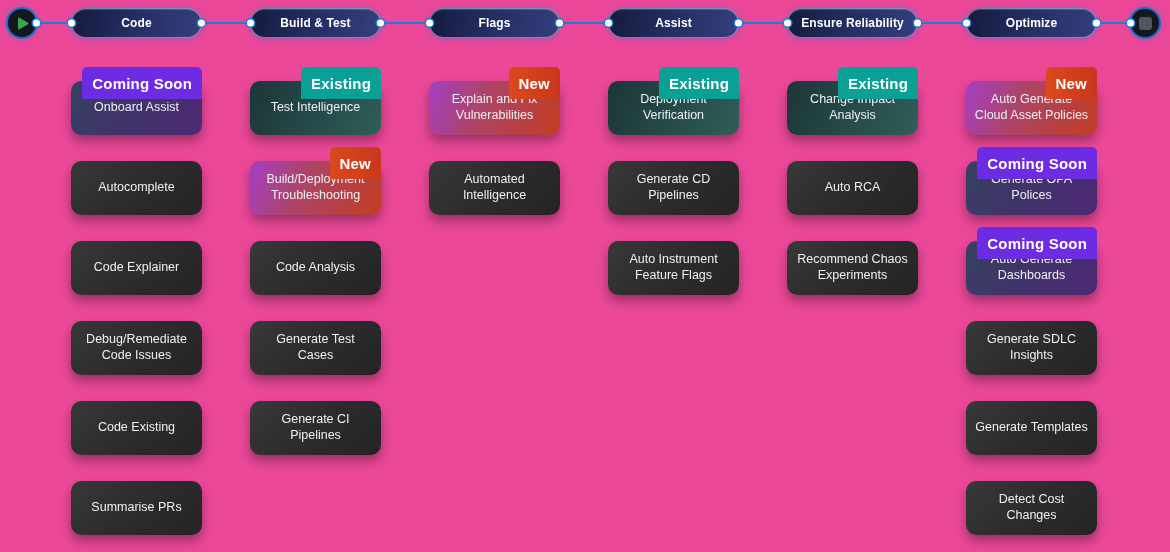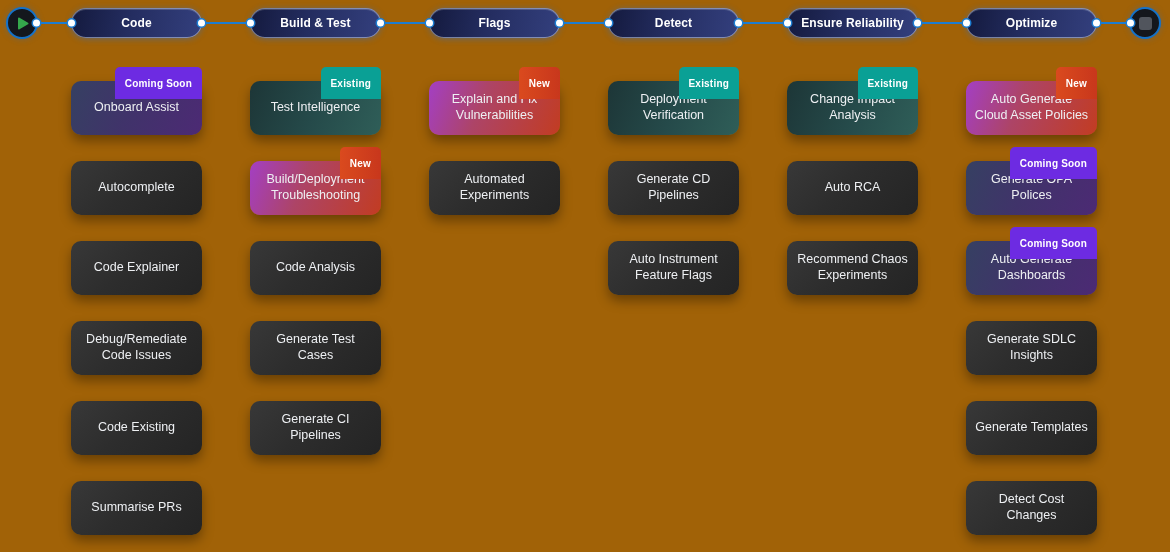--- a/index.html
+++ b/index.html
@@ -1,20 +1,20 @@
 <!DOCTYPE html>
 <html><head>
 <meta charset="utf-8">
 <style>
   * { margin:0; padding:0; box-sizing:border-box; }
   html,body { background:#1b1b1c; }
   body { font-family:"Liberation Sans", sans-serif; }
   .stage-canvas {
     position:relative; width:1170px; height:552px;
-    background:#a16207; overflow:hidden;
+    background:#ec4899; overflow:hidden;
   }
 
   
   .pipeline-line {
     position:absolute; left:40px; top:22px; width:1089px; height:2px;
     background:#1c7dd2; z-index:1;
   }
   .circle-btn {
     position:absolute; top:7px; width:32px; height:32px; border-radius:50%;
     background:#14171d; border:2px solid #1472c9;
@@ -65,21 +65,21 @@
   }
   .card-plain  { background:linear-gradient(135deg,#383838 0%,#2d2d2d 45%,#242424 100%); }
   .card-purple { background:linear-gradient(110deg,#364062 0%,#40336a 45%,#4c2a74 100%); }
   .card-teal   { background:linear-gradient(110deg,#1d3637 0%,#254a4a 50%,#2f5e58 100%); }
   .card-red    { background:linear-gradient(110deg,#a33fc4 0%,#ad4467 40%,#c23c22 100%); }
 
   .badge {
     position:absolute; top:-14px; right:0; height:14px;
     display:flex; align-items:center; padding:16px 10px;
     border-radius:5px 5px 0 0;
-    font-size:10px; font-weight:700; color:#ffffff; letter-spacing:.2px;
+    font-size:15px; font-weight:700; color:#ffffff; letter-spacing:.2px;
     white-space:nowrap;
   }
   .badge-coming   { background:#6d2be2; }
   .badge-existing { background:#0aa095; }
   .badge-new      { background:linear-gradient(90deg,#da4a1e,#c8371c); }
 </style>
 </head>
 <body>
 
 <div class="stage-canvas">
@@ -109,21 +109,21 @@
         <span class="pill-label">Build &amp; Test</span>
         <span class="dot dot-right"></span>
       </div>
       <div class="pill">
         <span class="dot dot-left"></span>
         <span class="pill-label">Flags</span>
         <span class="dot dot-right"></span>
       </div>
       <div class="pill">
         <span class="dot dot-left"></span>
-        <span class="pill-label">Detect</span>
+        <span class="pill-label">Assist</span>
         <span class="dot dot-right"></span>
       </div>
       <div class="pill">
         <span class="dot dot-left"></span>
         <span class="pill-label">Ensure Reliability</span>
         <span class="dot dot-right"></span>
       </div>
       <div class="pill">
         <span class="dot dot-left"></span>
         <span class="pill-label">Optimize</span>
@@ -171,21 +171,21 @@
         <div class="card card-plain">
           <div class="card-label">Generate CI Pipelines</div>
         </div>
       </div>
       <div class="column">
         <div class="card card-red">
           <div class="badge badge-new">New</div>
           <div class="card-label">Explain and Fix Vulnerabilities</div>
         </div>
         <div class="card card-plain">
-          <div class="card-label">Automated Experiments</div>
+          <div class="card-label">Automated Intelligence</div>
         </div>
       </div>
       <div class="column">
         <div class="card card-teal">
           <div class="badge badge-existing">Existing</div>
           <div class="card-label">Deployment Verification</div>
         </div>
         <div class="card card-plain">
           <div class="card-label">Generate CD Pipelines</div>
         </div>

